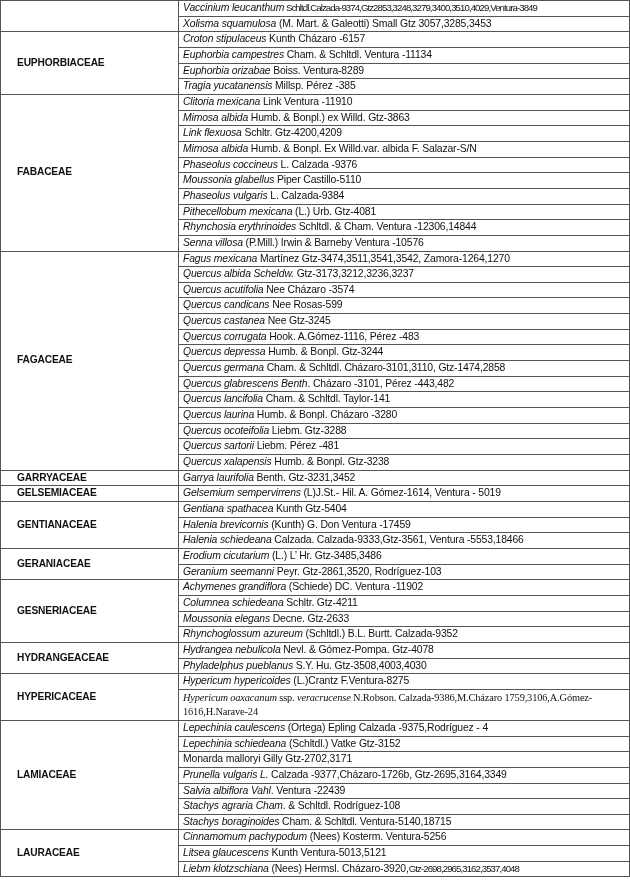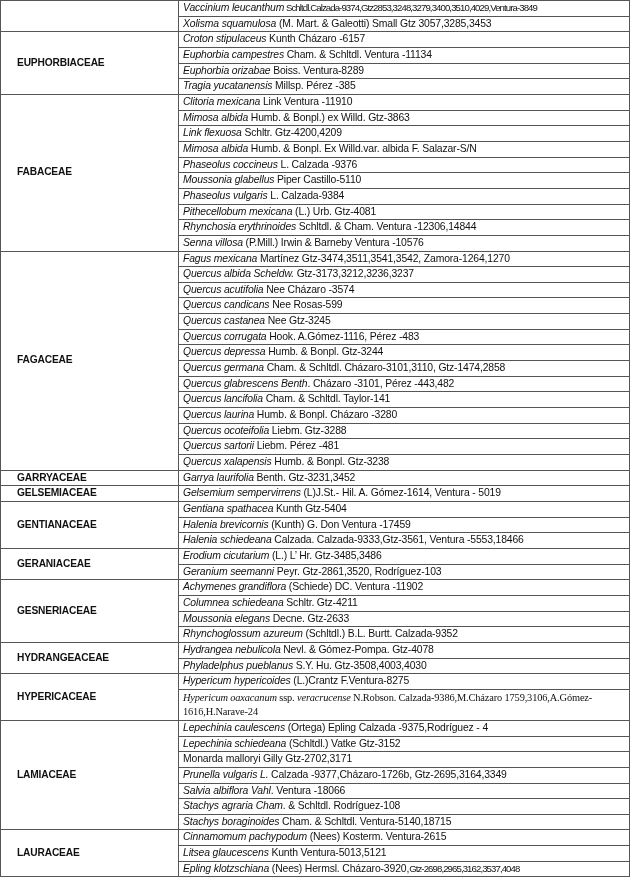--- a/index.html
+++ b/index.html
@@ -191,32 +191,32 @@
       <tr>
         <td class="sp"><i>Lepechinia schiedeana</i><span> (Schltdl.) Vatke Gtz-3152</span></td>
       </tr>
       <tr>
         <td class="sp"><i></i><span>Monarda malloryi Gilly Gtz-2702,3171</span></td>
       </tr>
       <tr>
         <td class="sp"><i>Prunella vulgaris L.</i><span> Calzada -9377,Cházaro-1726b, Gtz-2695,3164,3349</span></td>
       </tr>
       <tr>
-        <td class="sp"><i>Salvia albiflora Vahl</i><span>. Ventura -18066</span></td>
+        <td class="sp"><i>Salvia albiflora Vahl</i><span>. Ventura -22439</span></td>
       </tr>
       <tr>
         <td class="sp"><i>Stachys agraria Cham</i><span>. &amp; Schltdl. Rodríguez-108</span></td>
       </tr>
       <tr>
         <td class="sp"><i>Stachys boraginoides</i><span> Cham. &amp; Schltdl. Ventura-5140,18715</span></td>
       </tr>
       <tr>
         <td class="family" rowspan="3">LAURACEAE</td>
-        <td class="sp"><i>Cinnamomum pachypodum</i><span> (Nees) Kosterm. Ventura-2615</span></td>
+        <td class="sp"><i>Cinnamomum pachypodum</i><span> (Nees) Kosterm. Ventura-5256</span></td>
       </tr>
       <tr>
         <td class="sp"><i>Litsea glaucescens</i><span> Kunth Ventura-5013,5121</span></td>
       </tr>
       <tr>
-        <td class="sp"><i>Epling klotzschiana</i><span> (Nees) Hermsl. Cházaro-3920,</span><span class="cond">Gtz-2698,2965,3162,3537,4048</span></td>
+        <td class="sp"><i>Liebm klotzschiana</i><span> (Nees) Hermsl. Cházaro-3920,</span><span class="cond">Gtz-2698,2965,3162,3537,4048</span></td>
       </tr>
     </tbody>
 </table>
 
 </body></html>

